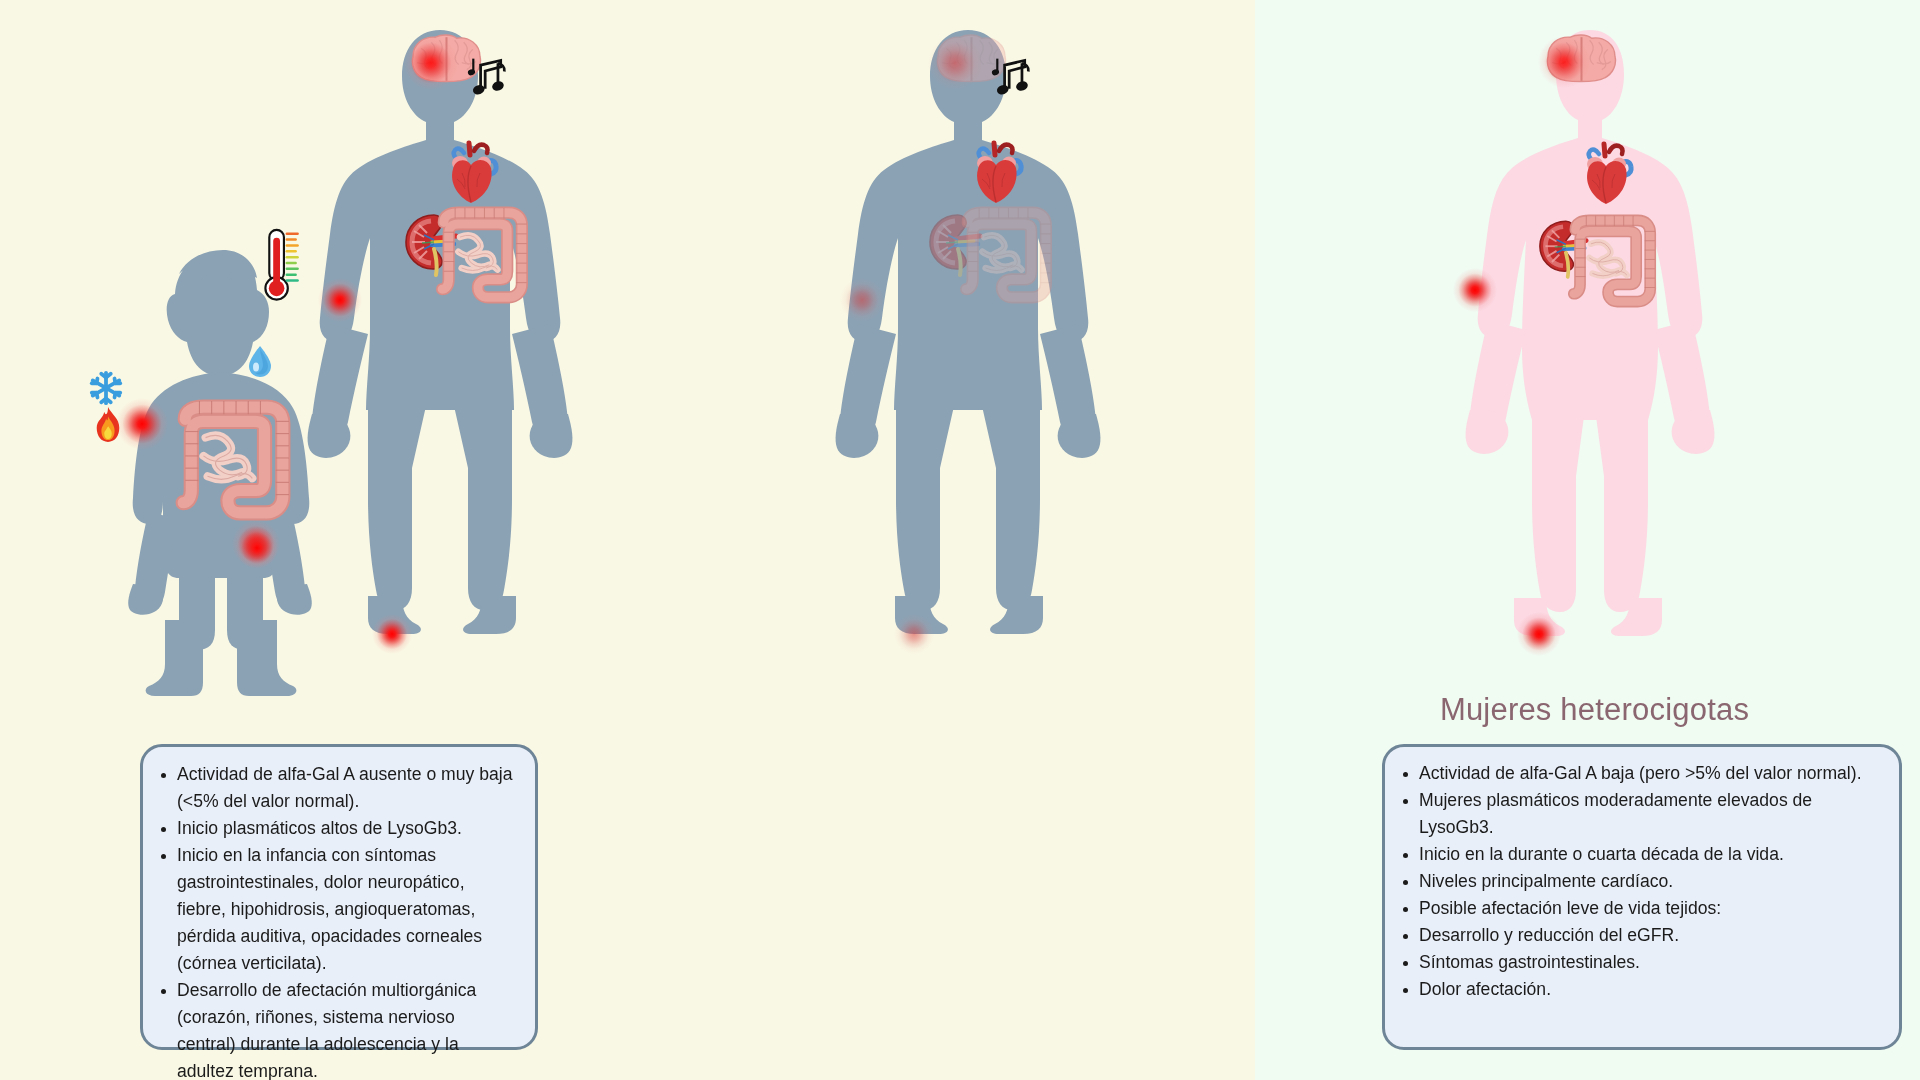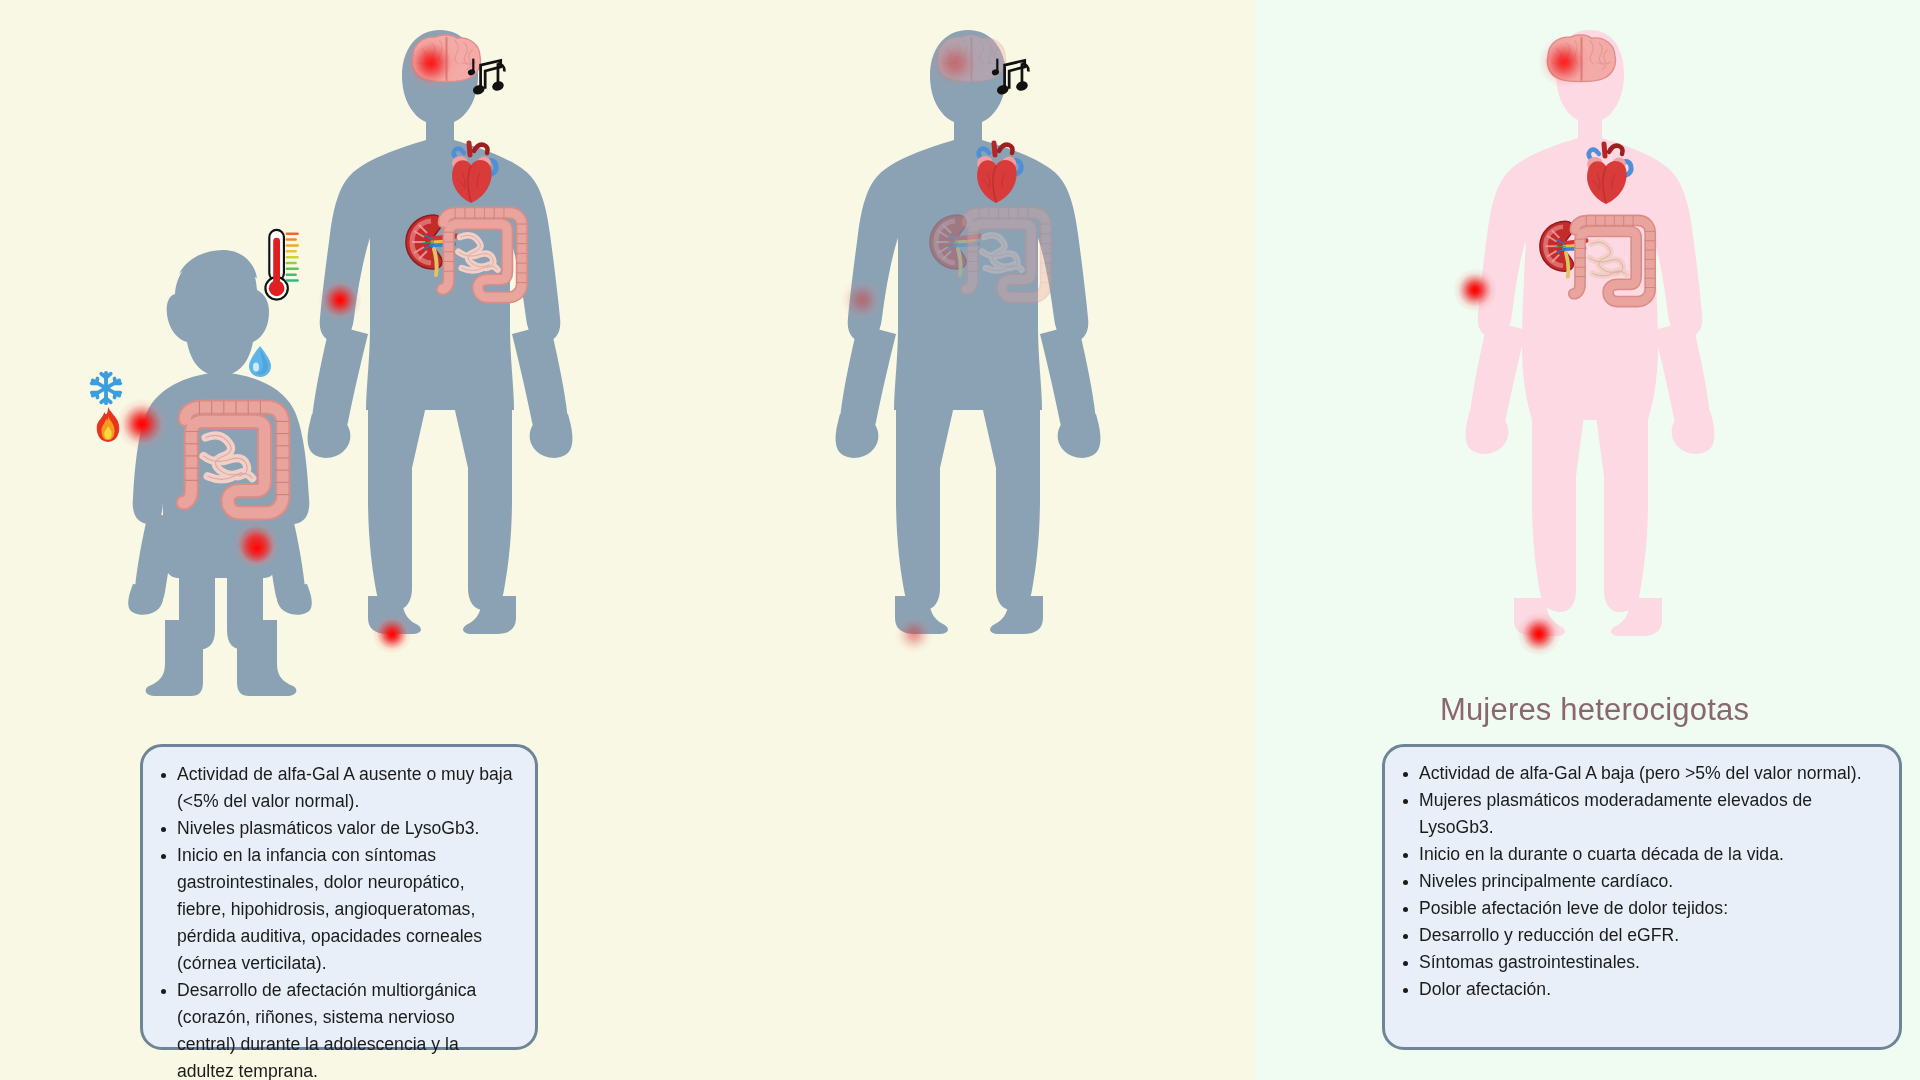--- a/index.html
+++ b/index.html
@@ -392,21 +392,21 @@
       </div>
       <div class="pain" style="left:318px;top:278px;width:44px;height:44px;"></div>
       <div class="pain" style="left:236px;top:527px;width:42px;height:42px;"></div>
       <div class="pain" style="left:372px;top:614px;width:40px;height:40px;"></div>
     </div>
 
 
     <div class="infobox" id="infobox-1">
       <ul>
         <li>Actividad de alfa-Gal A ausente o muy baja (&lt;5% del valor normal).</li>
-        <li>Niveles plasmáticos valor de LysoGb3.</li>
+        <li>Inicio plasmáticos altos de LysoGb3.</li>
         <li>Inicio en la infancia con síntomas gastrointestinales, dolor neuropático, fiebre, hipohidrosis, angioqueratomas, pérdida auditiva, opacidades corneales (córnea verticilata).</li>
         <li>Desarrollo de afectación multiorgánica (corazón, riñones, sistema nervioso central) durante la adolescencia y la adultez temprana.</li>
       </ul>
     </div>
   </div>
 
   <div class="panel" id="panel-2">
     <div class="figure-stage">
 
       <div class="silhouette" style="left:158px;top:28px;">
@@ -475,21 +475,21 @@
       <div class="pain soft" style="left:224px;top:614px;width:40px;height:40px;"></div>
     </div>
 
 
     <div class="infobox" id="infobox-2">
       <ul>
         <li>Actividad de alfa-Gal A baja (pero &gt;5% del valor normal).</li>
         <li>Mujeres plasmáticos moderadamente elevados de LysoGb3.</li>
         <li>Inicio en la durante o cuarta década de la vida.</li>
         <li>Niveles principalmente cardíaco.</li>
-        <li>Posible afectación leve de dolor tejidos:</li>
+        <li>Posible afectación leve de vida tejidos:</li>
         <li>Desarrollo y reducción del eGFR.</li>
         <li>Síntomas gastrointestinales.</li>
         <li>Dolor afectación.</li>
       </ul>
     </div>
   </div>
 
   <div class="panel" id="panel-3">
     <div class="figure-stage">
 

